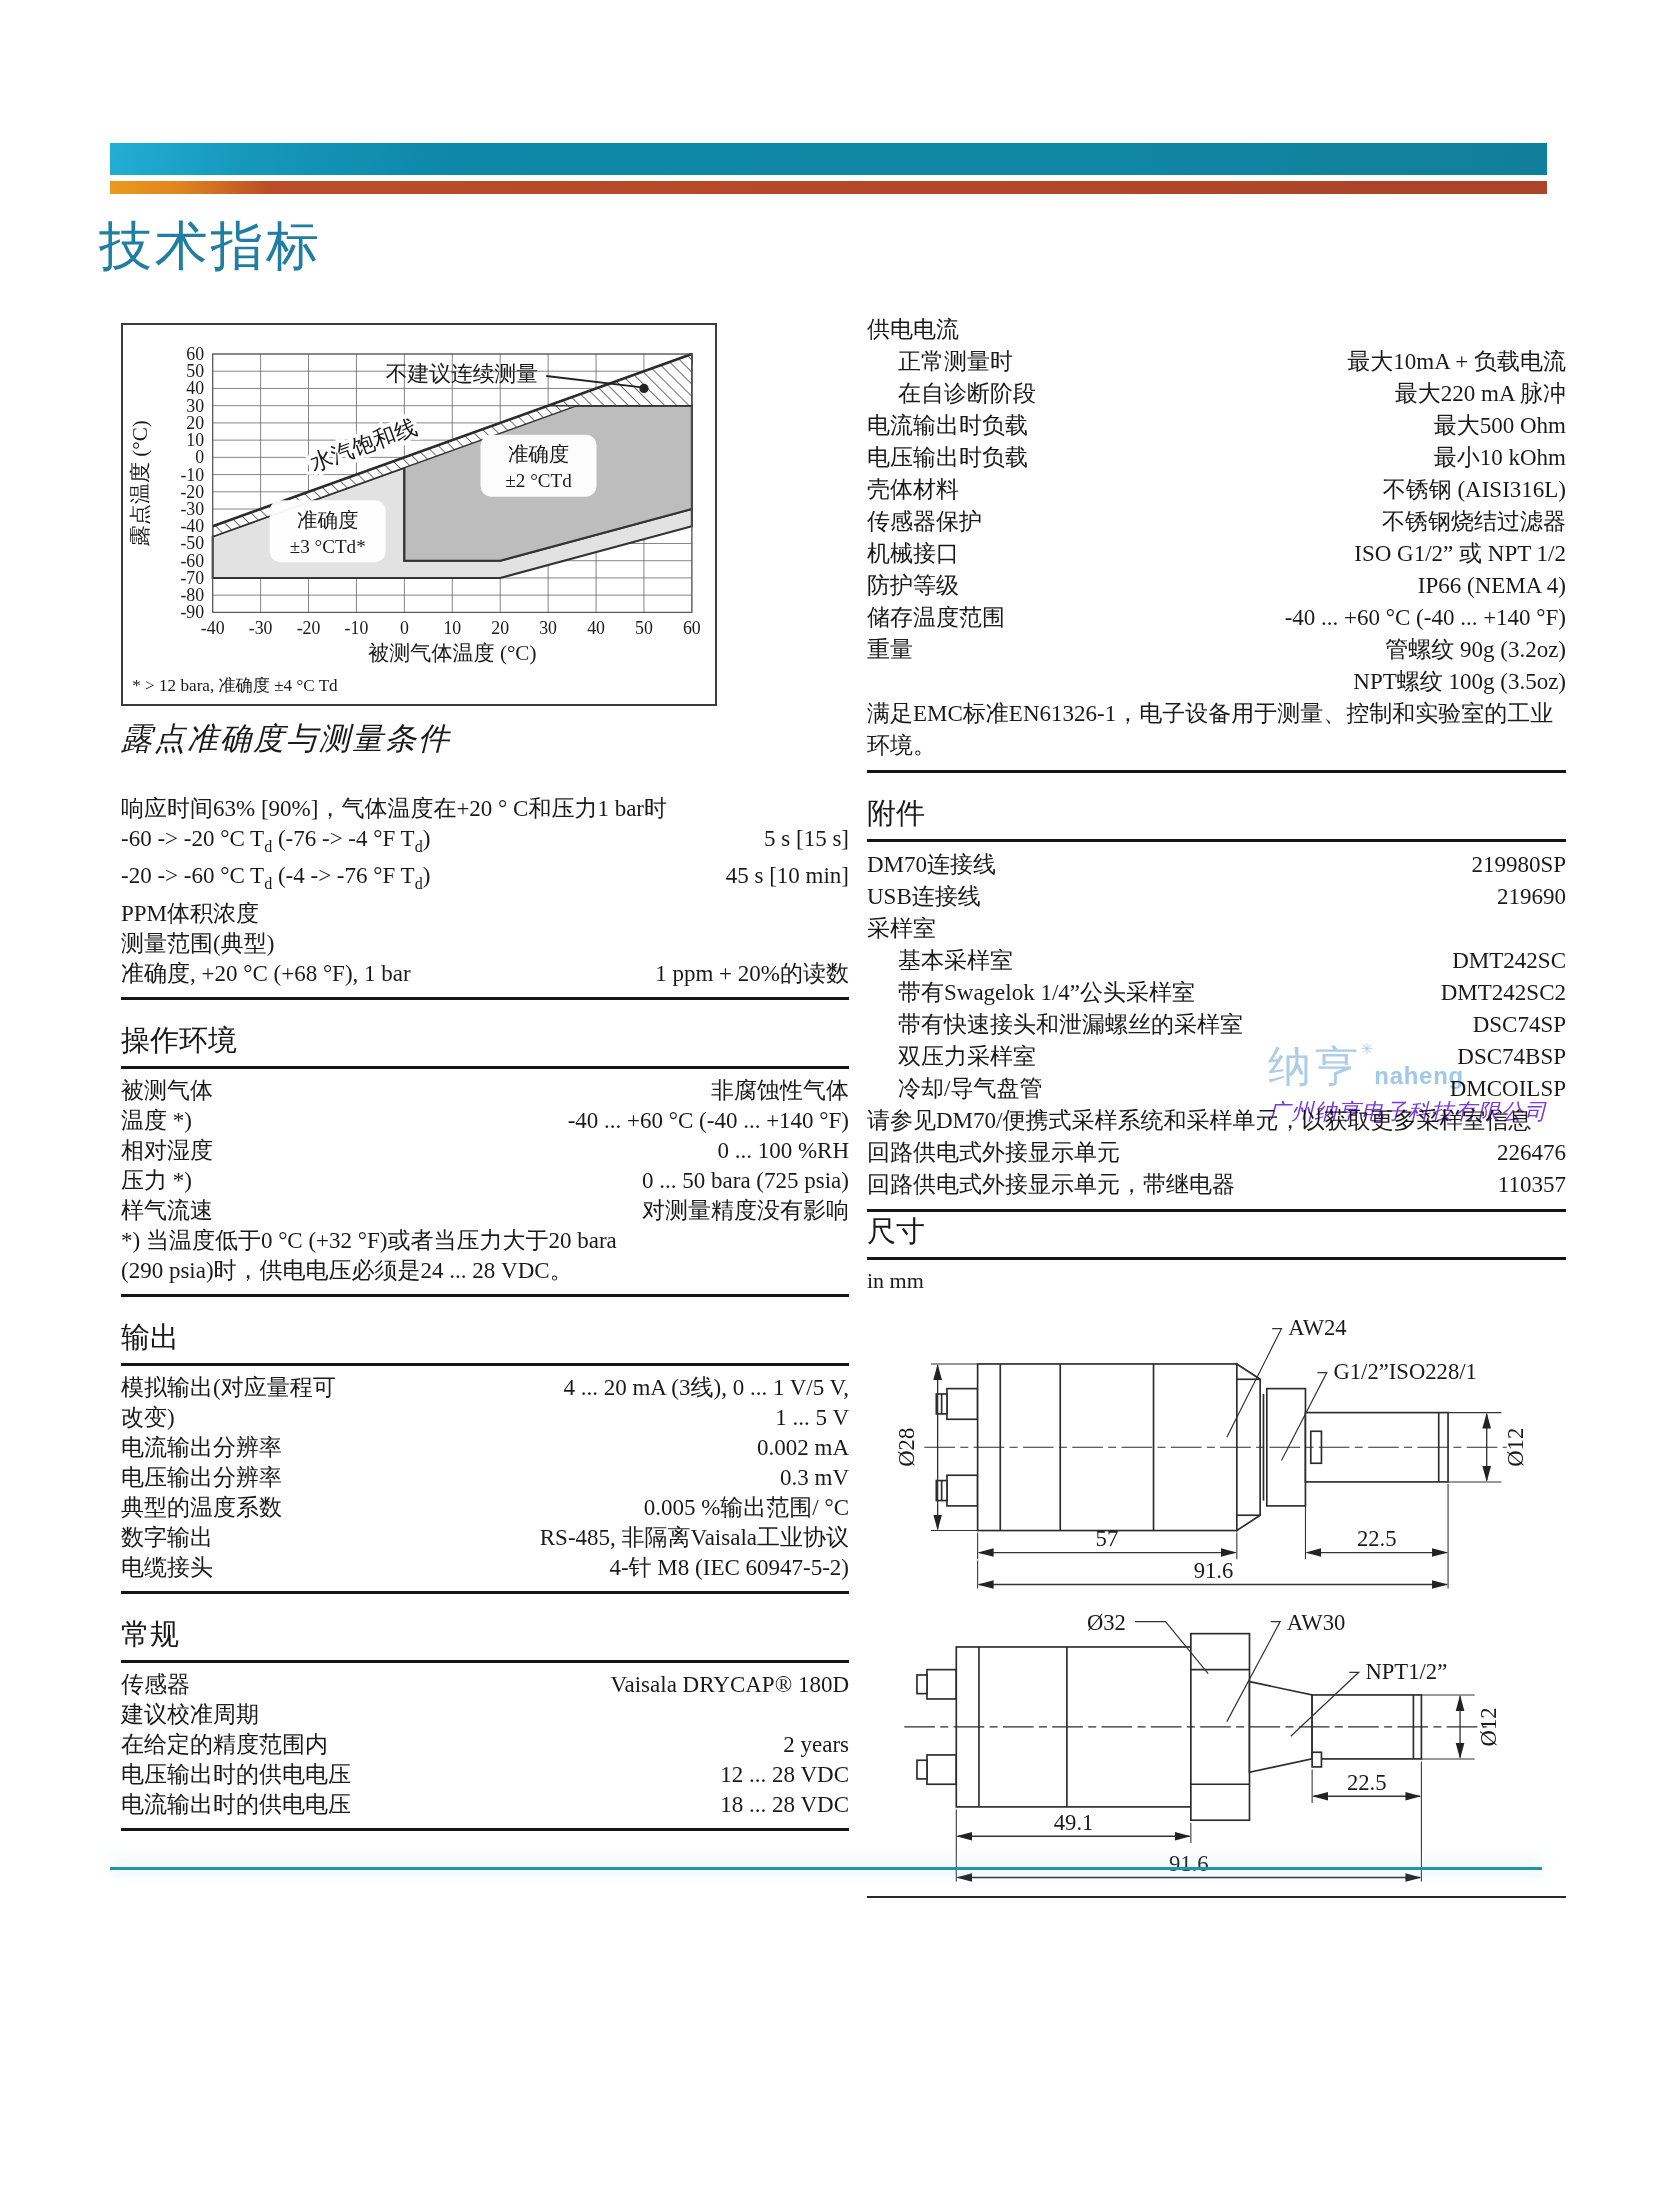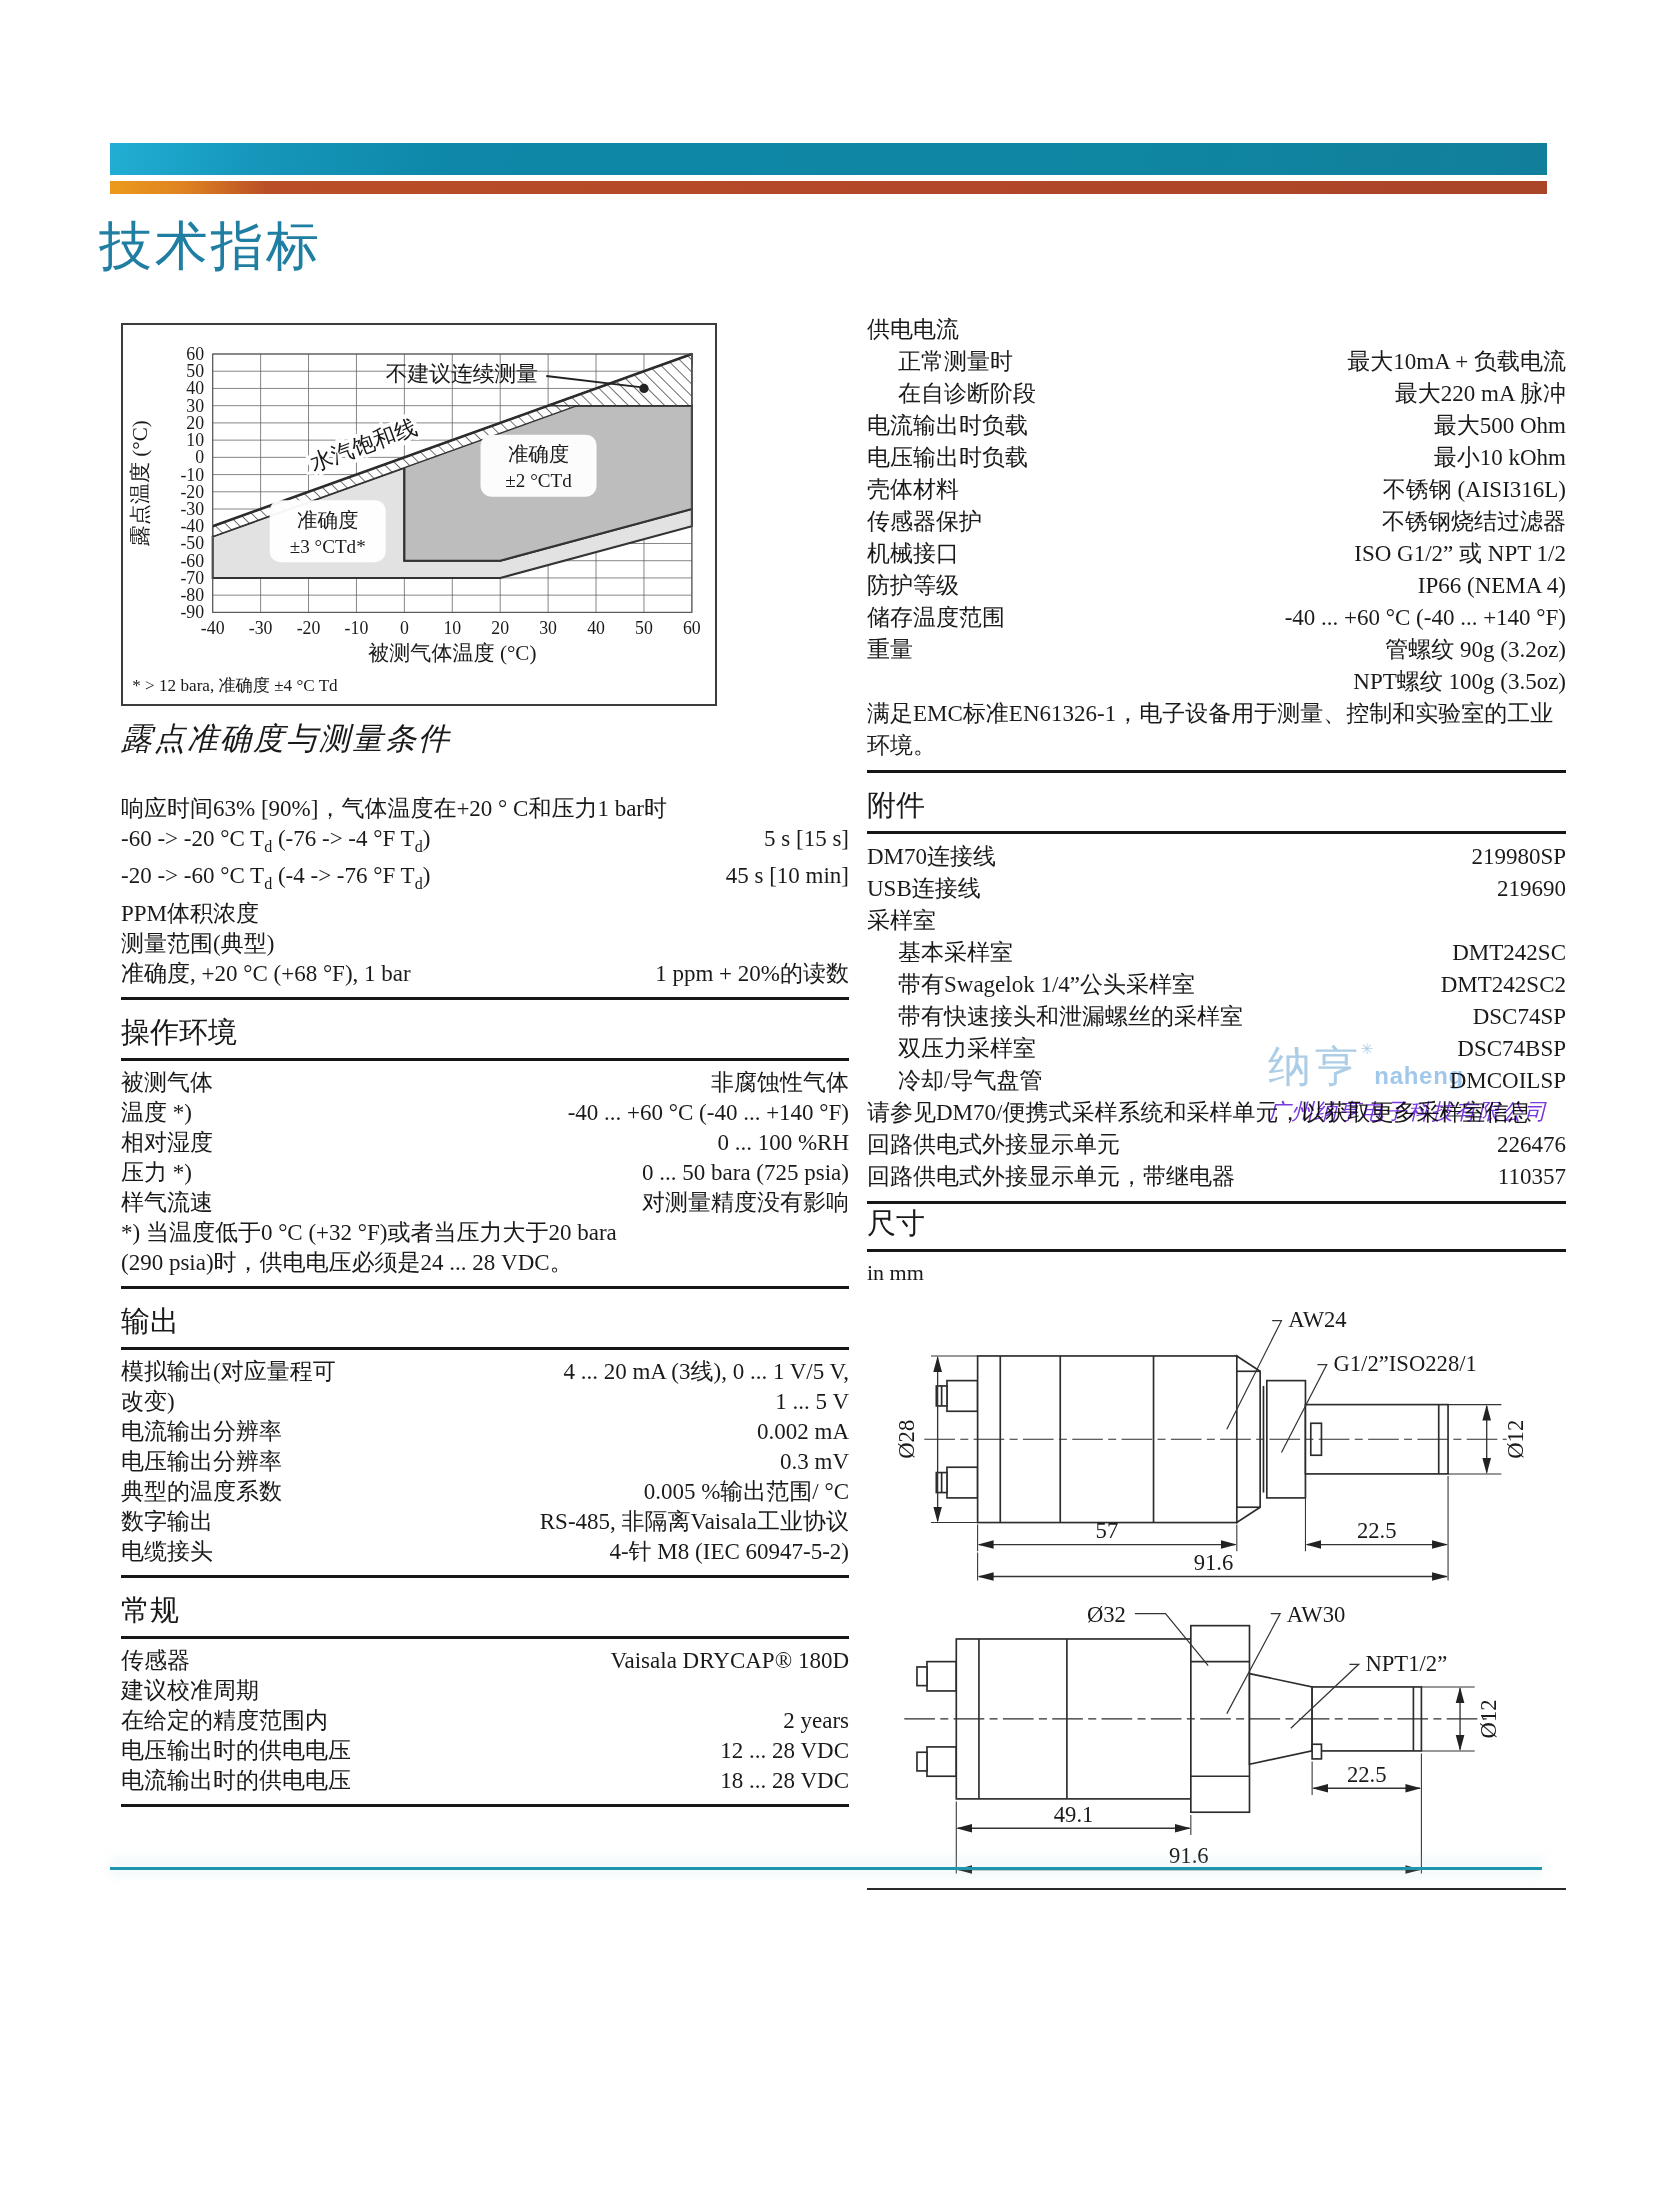--- a/index.html
+++ b/index.html
@@ -13,21 +13,21 @@
   .page-title{position:absolute;left:99px;top:211px;margin:0;font-size:53px;font-weight:400;
               color:#1f7ea2;letter-spacing:2.7px;}
   
   .col-left{position:absolute;left:121px;top:323px;width:728px;}
   .col-right{position:absolute;left:867px;top:307px;width:699px;}
   
   .chart-box{margin:0;width:596px;height:383px;border:2px solid #3c3c3c;box-sizing:border-box;background:#fff;}
   .chart-box svg{display:block;width:100%;height:100%;}
   .chart-caption{margin-top:12px;font-size:31px;font-style:italic;font-weight:normal;letter-spacing:2px;}
   
-  .spec-section{margin-top:13px;}
+  .spec-section{margin-top:21px;}
   .spec-section:first-of-type{margin-top:27px;}
   .col-right .spec-section:first-of-type{margin-top:0;}
   .sec-title{font-size:29px;font-weight:400;margin:0;padding-bottom:5.3px;border-bottom:3.3px solid #161616;}
   .rows{border-bottom:3.3px solid #161616;padding:6.7px 0 8px 0;}
   .rows.no-rule{border-bottom:none;}
   .sec-title + .rows{border-bottom:3.3px solid #161616;}
   .row{display:flex;justify-content:space-between;align-items:baseline;gap:17.3px;
        font-size:23px;line-height:30px;}
   .col-right .row{font-size:23px;line-height:32px;}
   .row .lbl{flex:0 1 auto;}

